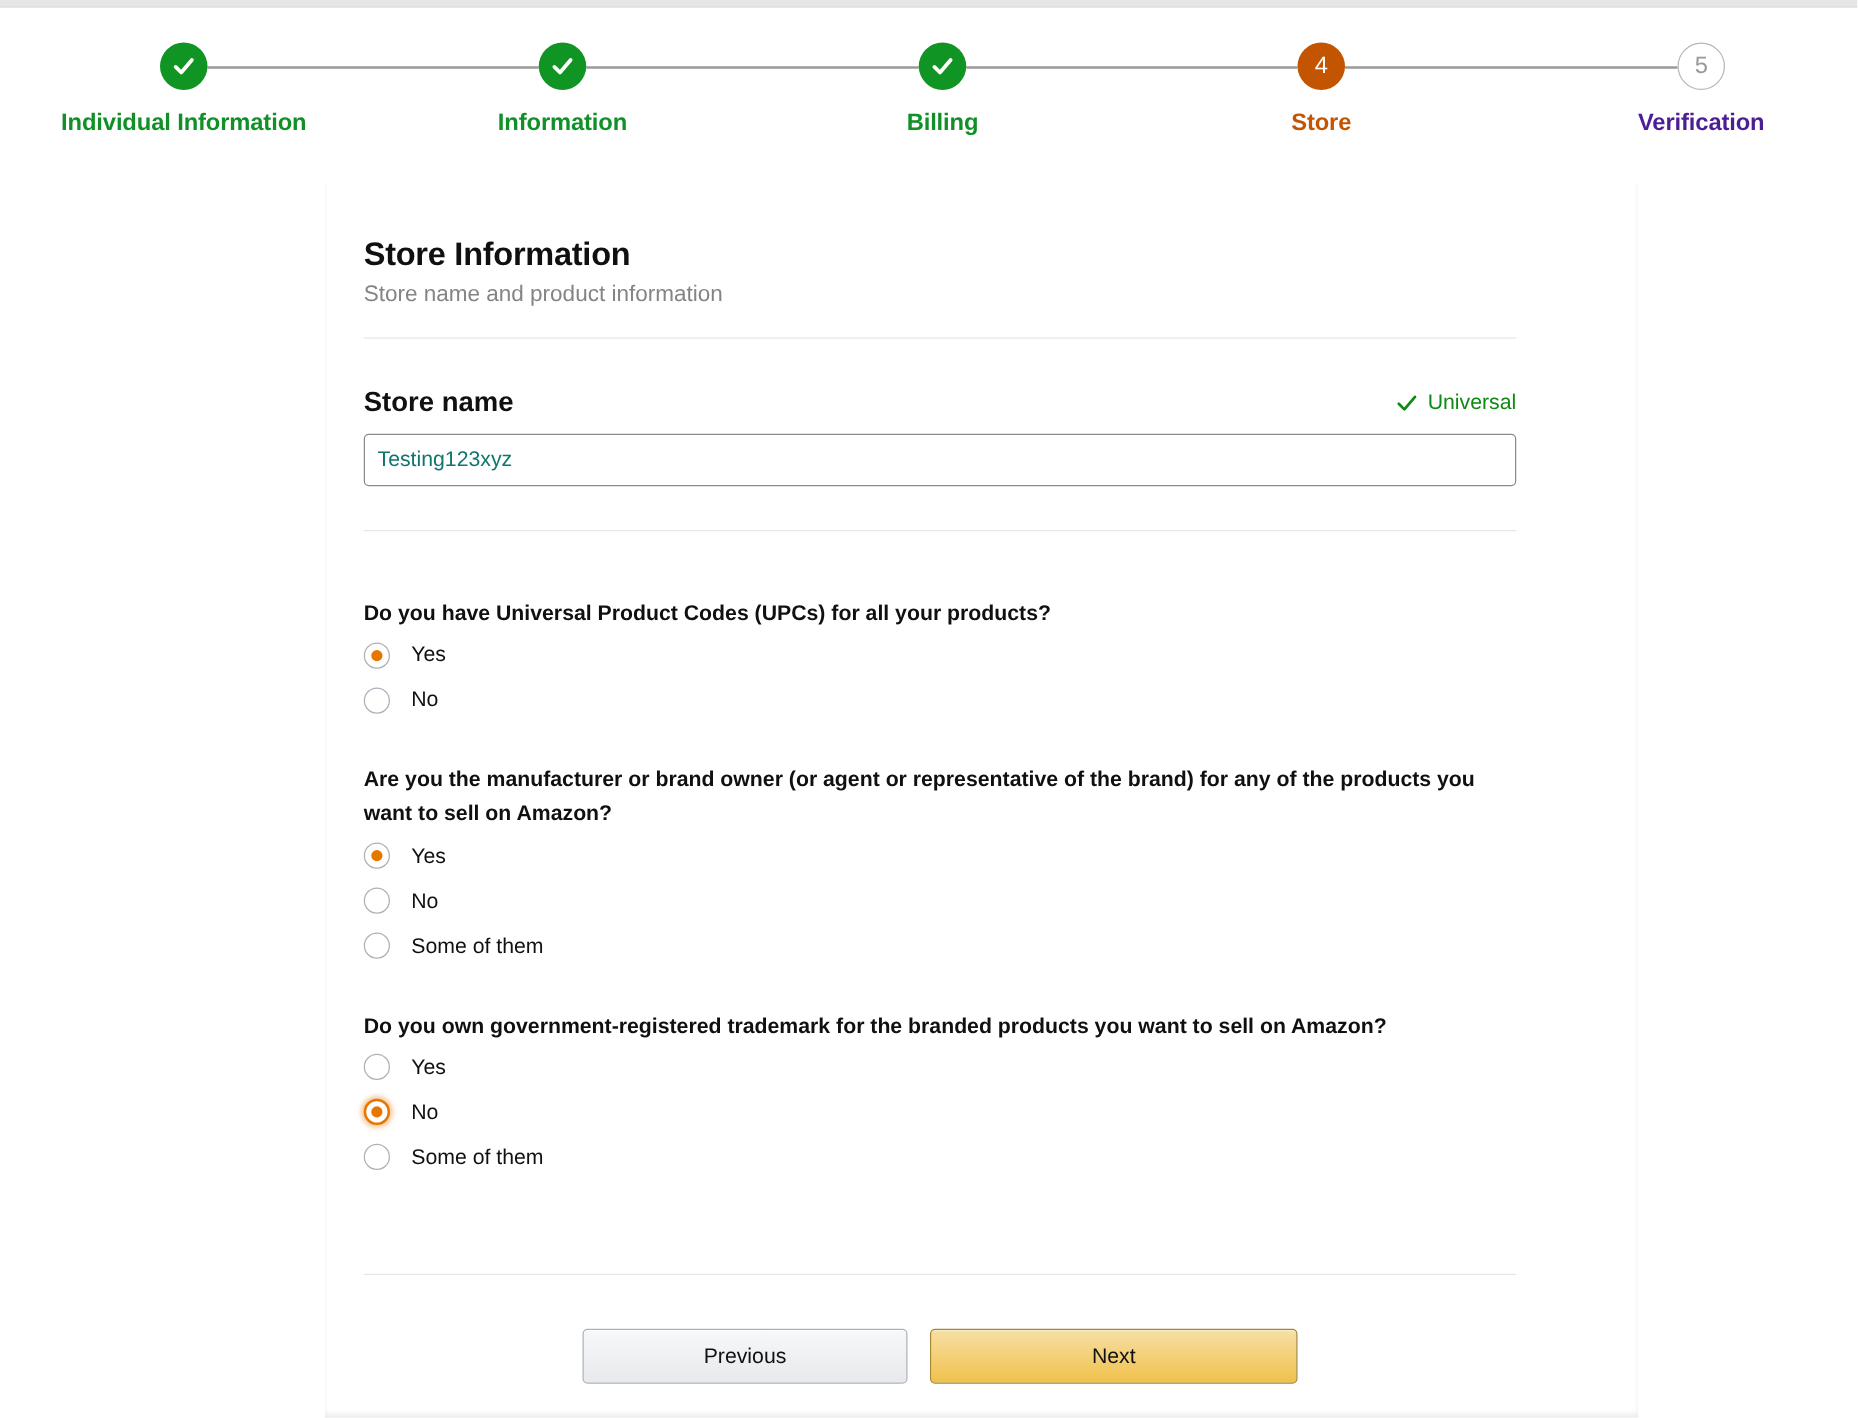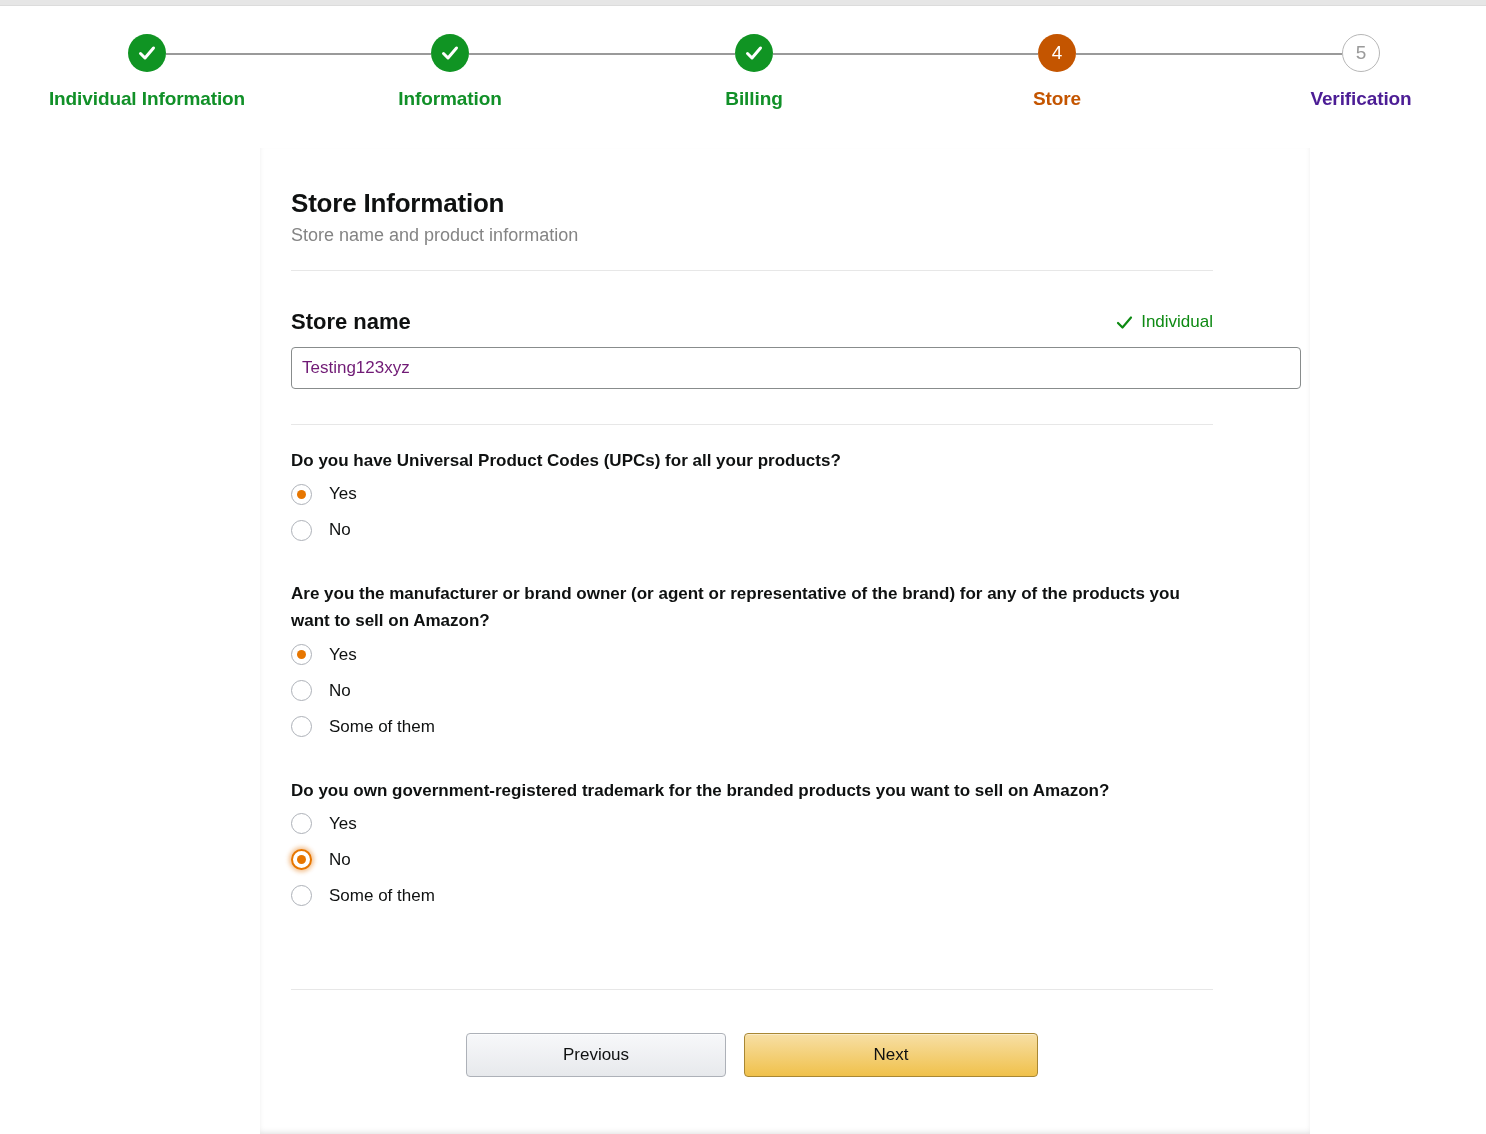--- a/index.html
+++ b/index.html
@@ -148,36 +148,36 @@
     display: flex;
     align-items: center;
     gap: 7px;
     font-size: 17px;
     color: #0e8a13;
   }
   .availability svg { display: block; }
 
   .text-input {
     margin-top: 12px;
-    width: 1010px;
+    width: 922px;
     height: 42px;
     box-sizing: border-box;
     border: 1px solid #888c8c;
     border-radius: 4px;
     padding: 0 10px;
     font-size: 17px;
     font-family: "Liberation Sans", sans-serif;
-    color: #701a75;
+    color: #0f766e;
     background: #ffffff;
     outline: none;
   }
 
   
   .question-block { margin-top: 32px; }
-  .question-block.first { margin-top: 22px; }
+  .question-block.first { margin-top: 52px; }
   .question-text {
     font-size: 17px;
     font-weight: bold;
     color: #0f1111;
     line-height: 1.6;
     max-width: 900px;
     margin: 0 0 2px 0;
   }
   .radio-row {
     display: flex;
@@ -302,21 +302,21 @@
     <p class="page-subtitle">Store name and product information</p>
 
     <div class="divider d1"></div>
 
     <div class="field-header">
       <span class="field-label">Store name</span>
       <span class="availability">
         <svg width="19" height="19" viewBox="0 0 19 19">
           <path d="M3 10 L7.5 14.5 L16 4.5" fill="none" stroke="#0e8a13" stroke-width="2.2" stroke-linecap="round" stroke-linejoin="round"></path>
         </svg>
-        <span>Individual</span>
+        <span>Universal</span>
       </span>
     </div>
 
     <input class="text-input" type="text" value="Testing123xyz" style="">
 
     <div class="divider d2"></div>
 
     <div id="questions">
         <div class="question-block first">
           <p class="question-text">Do you have Universal Product Codes (UPCs) for all your products?</p>

